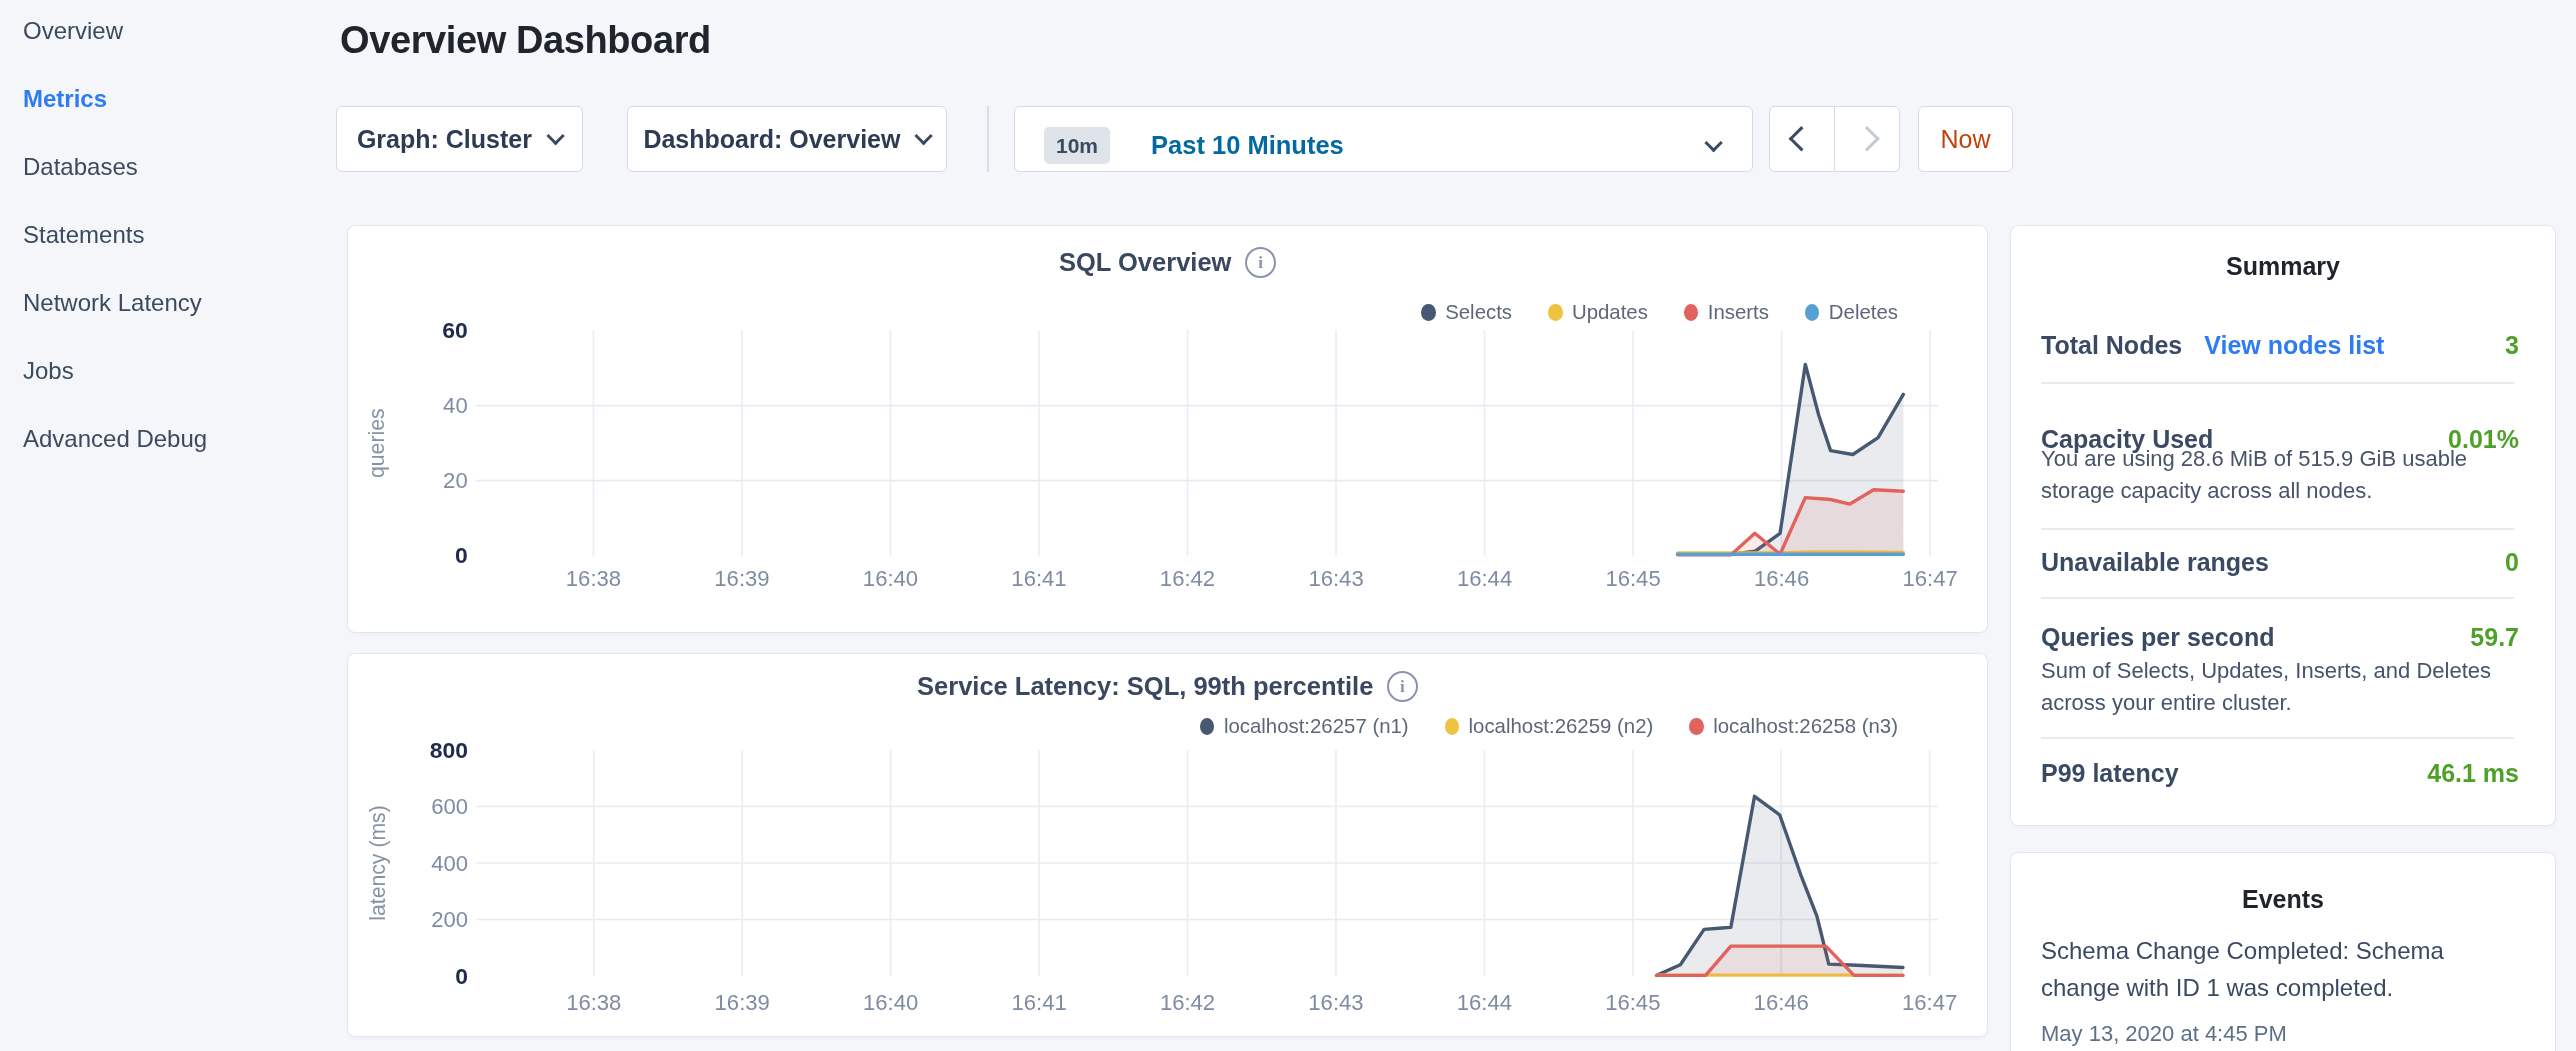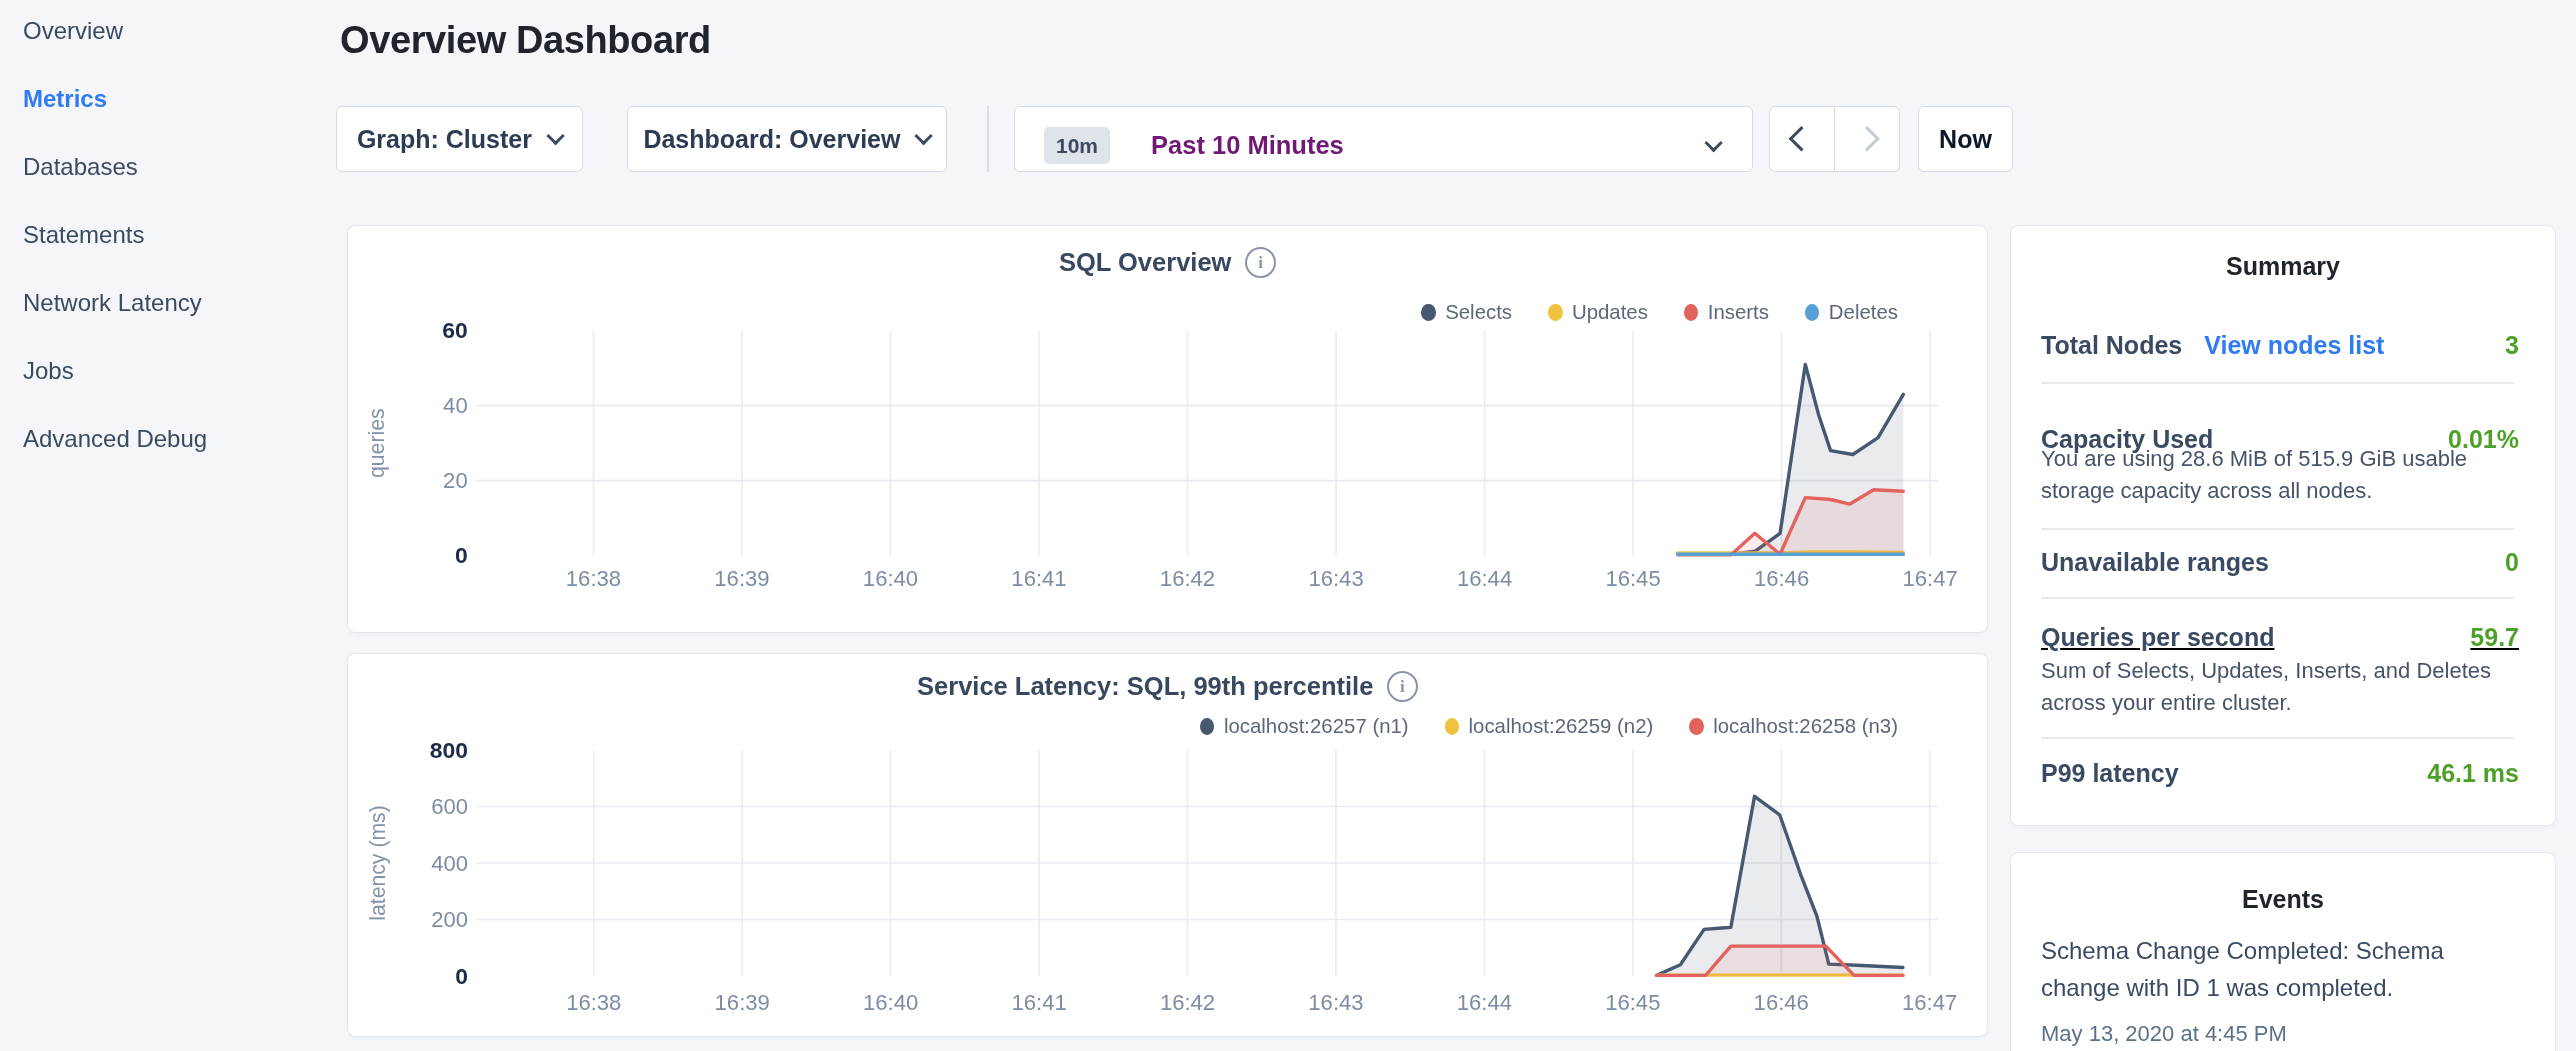--- a/index.html
+++ b/index.html
@@ -14,26 +14,26 @@
   
   .ctl{position:absolute;top:106px;height:66px;background:#fff;border:1.7px solid #d5dbe4;border-radius:6px;
        box-sizing:border-box;display:flex;align-items:center;justify-content:center;gap:17px;cursor:pointer;}
   #dd-graph{left:336px;width:247px;}
   #dd-dashboard{left:627px;width:320px;}
   .dd-label{font-size:25px;font-weight:700;color:#2d3b54;}
   .vdivider{position:absolute;left:987px;top:106px;width:1.7px;height:66px;background:#d9dee6;}
   #timebox{left:1014px;width:739px;justify-content:flex-start;padding:13px 32px 0 0;}
   .range-badge{margin-left:29px;background:#dfe3ea;border-radius:5.1px;padding:6.8px 12px;
                font-size:21px;font-weight:700;color:#3b4a5f;}
-  .range-label{margin-left:24px;font-size:25.5px;font-weight:700;color:#701a75;flex:0 0 auto;}
+  .range-label{margin-left:24px;font-size:25.5px;font-weight:700;color:#0369a1;flex:0 0 auto;}
   .tspacer{flex:1;}
   #btn-prev{left:1769px;width:66px;border-radius:6px 0 0 6px;}
   #btn-next{left:1834px;width:66px;border-radius:0 6px 6px 0;}
   #btn-now{left:1918px;width:95px;}
-  .now-label{font-size:25px;font-weight:700;color:#0f172a;}
+  .now-label{font-size:25px;font-weight:400;color:#c2410c;}
   
   .chev{display:inline-block;width:10.2px;height:10.2px;border-right:3px solid #3b4a5f;border-bottom:3px solid #3b4a5f;}
   .chev.down{transform:rotate(45deg) translate(-1.7px,-1.7px);}
   .chev.big{width:14.5px;height:14.5px;border-width:3.8px;}
   .chev.left{transform:rotate(135deg);}
   .chev.right{transform:rotate(-45deg);border-color:#c4cbd6;}
   
   .card{position:absolute;background:#fff;border:1.7px solid #e2e7ee;border-radius:8.5px;box-sizing:border-box;
         box-shadow:0 1.7px 3.4px rgba(40,50,70,0.03);}
   #chart-card-0{left:347px;top:225px;width:1641px;height:408px;}
@@ -233,21 +233,21 @@
       </div>
       <div class="sum-row" style="top: 196px;">
         <span class="sum-label">Capacity Used</span>
         <span class="sum-value">0.01%</span>
       </div>
       <div class="sum-desc" style="top: 217px;">You are using 28.6 MiB of 515.9 GiB usable storage capacity across all nodes.</div>
       <div class="sum-row" style="top: 319px;">
         <span class="sum-label">Unavailable ranges</span>
         <span class="sum-value">0</span>
       </div>
-      <div class="sum-row" style="top: 394px; text-decoration: underline;">
+      <div class="sum-row" style="top: 394px;">
         <span class="sum-label">Queries per second</span>
         <span class="sum-value">59.7</span>
       </div>
       <div class="sum-desc" style="top: 429px;">Sum of Selects, Updates, Inserts, and Deletes across your entire cluster.</div>
       <div class="sum-row" style="top: 530px;">
         <span class="sum-label">P99 latency</span>
         <span class="sum-value">46.1 ms</span>
       </div>
       <div class="sum-divider" style="top: 156px;"></div>
       <div class="sum-divider" style="top: 302px;"></div>

